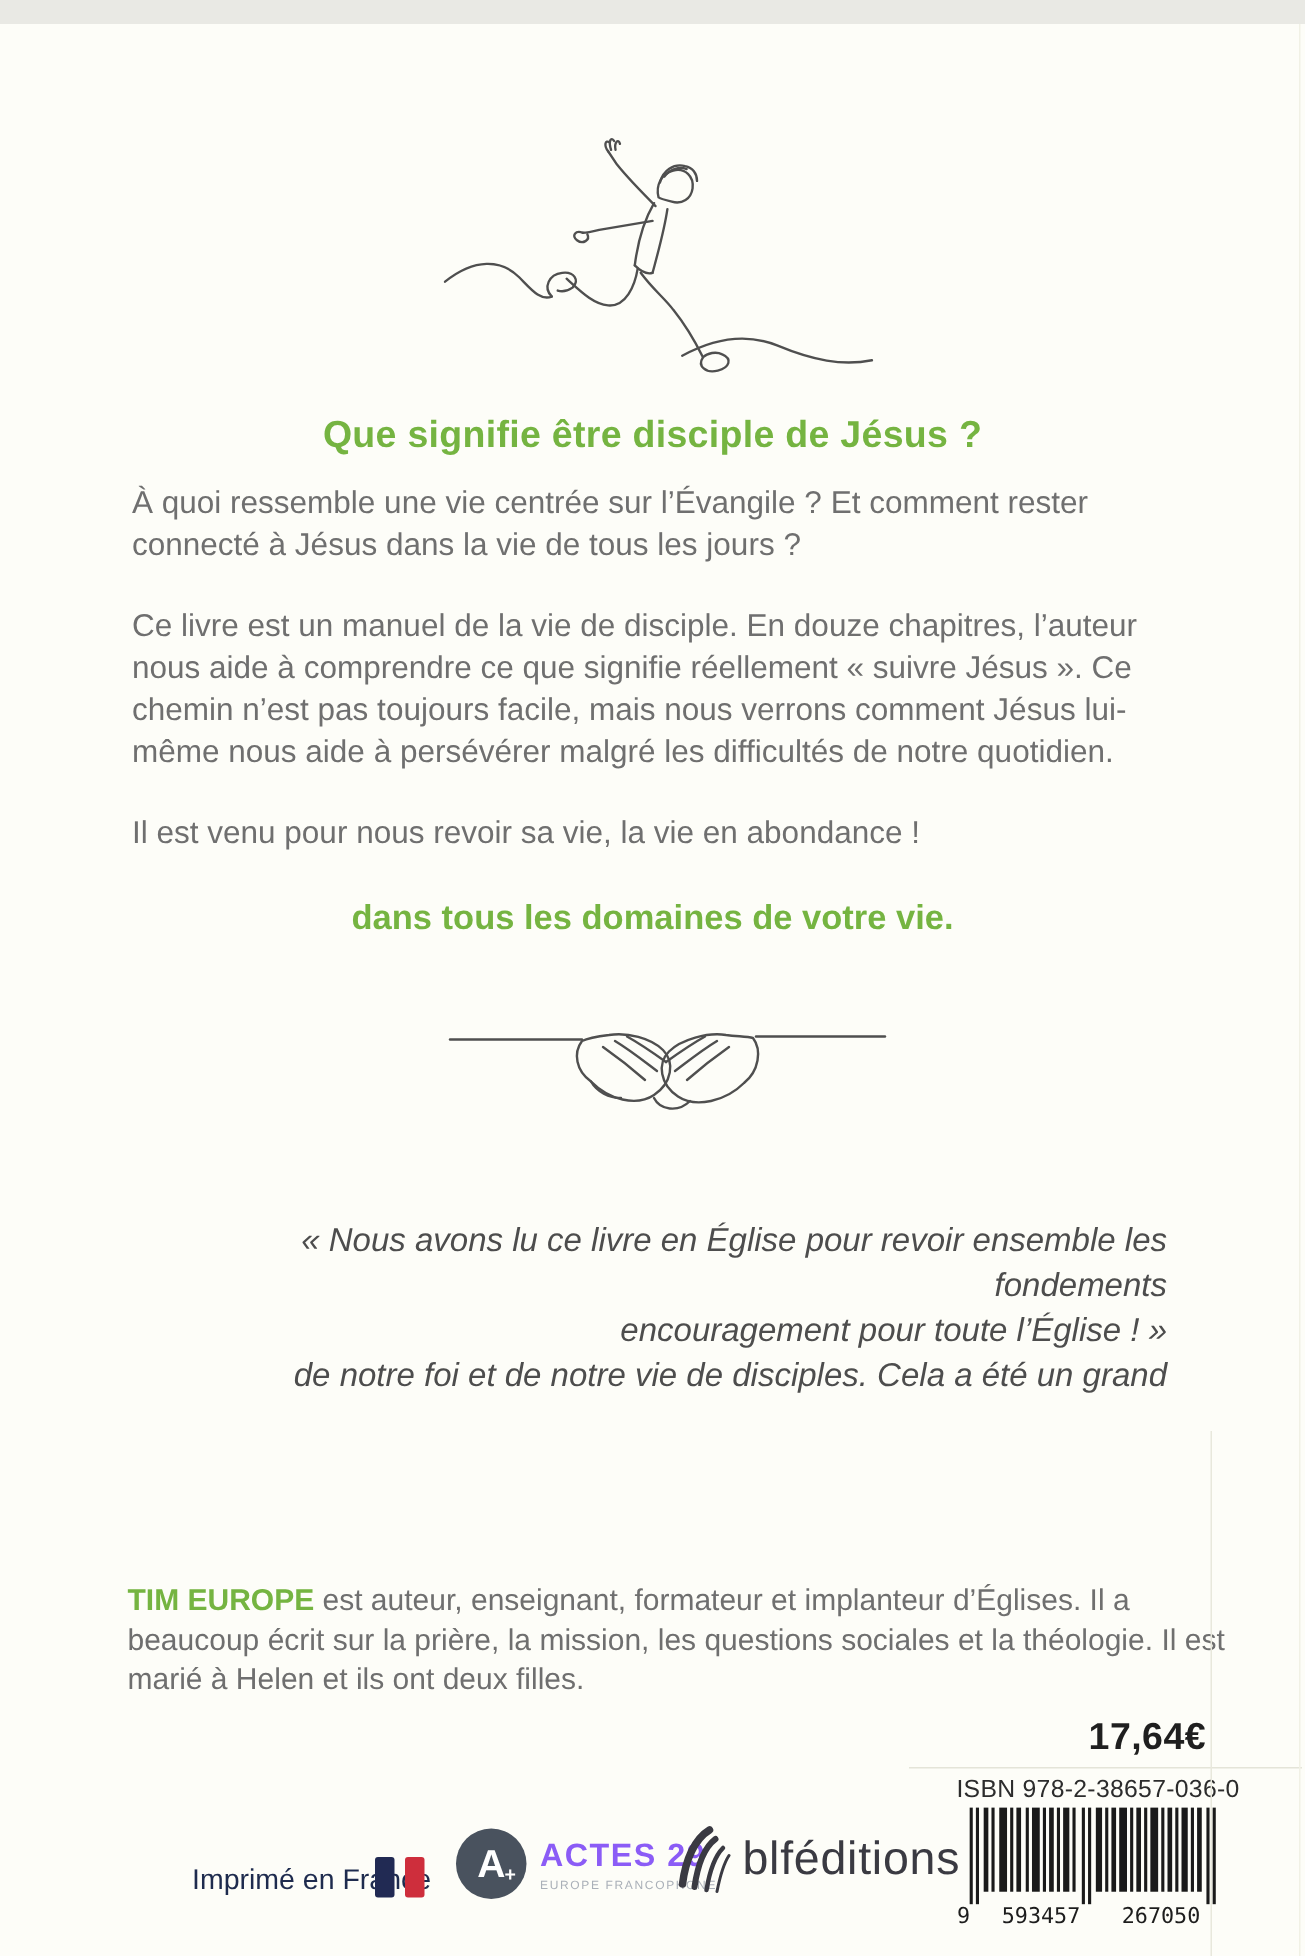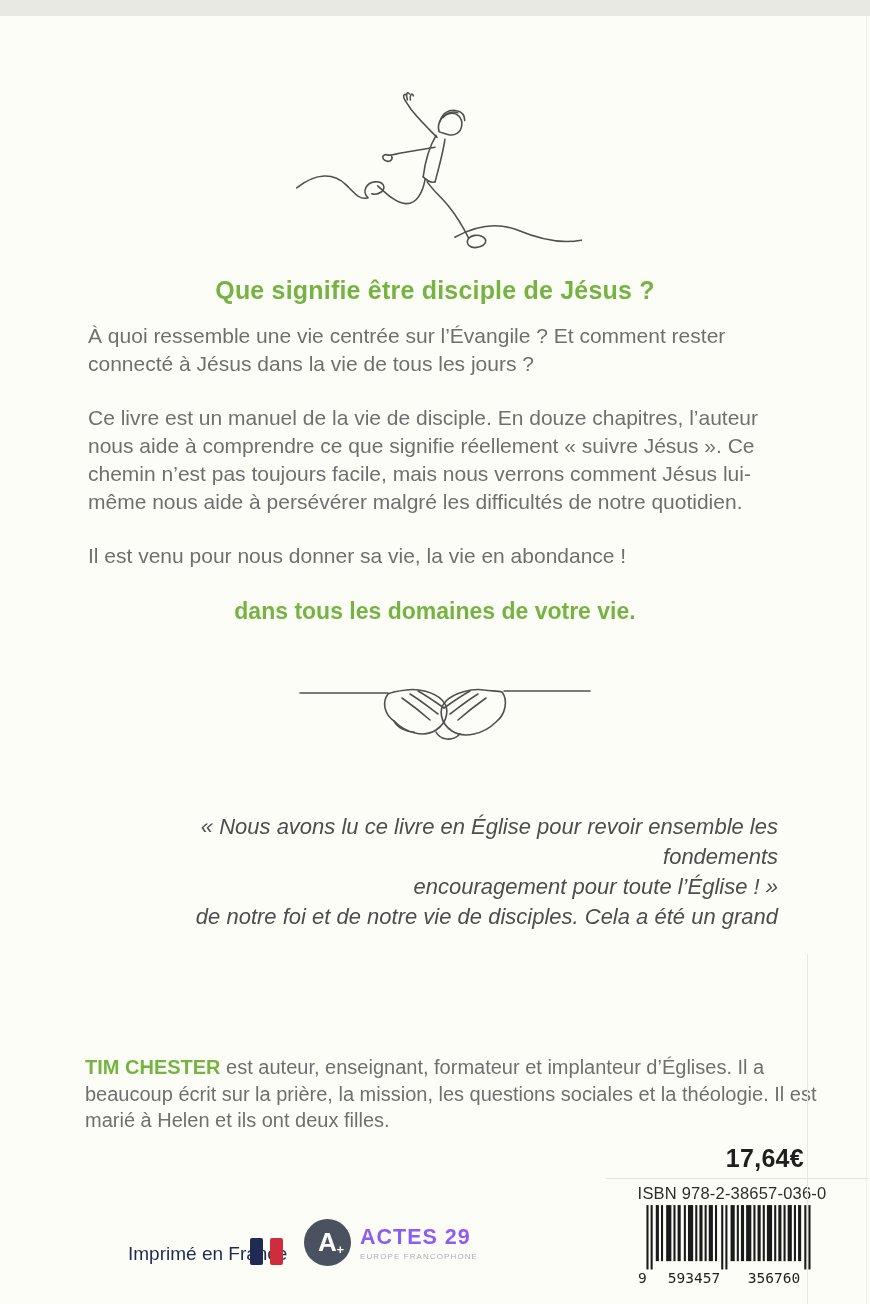--- a/index.html
+++ b/index.html
@@ -104,21 +104,21 @@
     <path d="M121,12 C120,7 123,4 124,8"></path>
     <path d="M146,60 C134,62 122,64 110,66 C106,67 102,68 99,68"></path>
     <path d="M99,68 C94,66 91,70 95,73 C99,76 104,73 102,69"></path>
   </svg>
 
   <div class="headline">Que signifie être disciple de Jésus ?</div>
 
   <div class="copy">
     <p>À quoi ressemble une vie centrée sur l’Évangile ? Et comment rester connecté à Jésus dans la vie de tous les jours ?</p>
     <p>Ce livre est un manuel de la vie de disciple. En douze chapitres, l’auteur nous aide à comprendre ce que signifie réellement « suivre Jésus ». Ce chemin n’est pas toujours facile, mais nous verrons comment Jésus lui-même nous aide à persévérer malgré les difficultés de notre quotidien.</p>
-    <p>Il est venu pour nous donner sa vie, la vie en abondance !</p>
+    <p>Il est venu pour nous revoir sa vie, la vie en abondance !</p>
   </div>
 
   <div class="highlight">
     <span>dans tous les domaines de votre vie.</span>
   </div>
 
   <svg class="hands-art line-art" viewBox="0 0 294 90">
     <path d="M2,25 L90,25"></path>
     <path d="M206,23 L292,23"></path>
     <path d="M90,26 C84,34 86,46 96,53 C108,65 126,70 138,62 C150,54 152,40 144,32 C136,24 120,20 108,22 C100,23 94,24 90,26 Z"></path>
@@ -133,21 +133,21 @@
     <path d="M96,53 C100,60 108,64 116,64"></path>
   </svg>
 
   <div class="quote">
     <span class="qline">« Nous avons lu ce livre en Église pour revoir ensemble les fondements</span>
     <span class="qline">encouragement pour toute l’Église ! »</span>
     <span class="qline">de notre foi et de notre vie de disciples. Cela a été un grand</span>
   </div>
 
   <div class="bio">
-    <span class="name">TIM CHESTER</span><span> est auteur, enseignant, formateur et implanteur d’Églises. Il a beaucoup écrit sur la prière, la mission, les questions sociales et la théologie. Il est marié à Helen et ils ont deux filles.</span>
+    <span class="name">TIM EUROPE</span><span> est auteur, enseignant, formateur et implanteur d’Églises. Il a beaucoup écrit sur la prière, la mission, les questions sociales et la théologie. Il est marié à Helen et ils ont deux filles.</span>
   </div>
 
   <div class="price">17,64€</div>
   <div class="price-rule"></div>
   <div class="isbn">ISBN 978-2-38657-036-0</div>
 
   <div class="barcode">
     <svg viewBox="0 0 175 78" width="182" height="81">
       <g fill="#1a1a1a">
         <rect x="8" y="2" width="2" height="62"></rect>
@@ -180,37 +180,48 @@
         <rect x="144" y="2" width="4" height="54"></rect>
         <rect x="150" y="2" width="2" height="54"></rect>
         <rect x="154" y="2" width="3" height="54"></rect>
         <rect x="160" y="2" width="2" height="62"></rect>
         <rect x="164" y="2" width="2" height="62"></rect>
       </g>
     </svg>
     <div class="barcode-digits">
       <span class="d0">9</span>
       <span class="d1">593457</span>
-      <span class="d2">356760</span>
+      <span class="d2">267050</span>
     </div>
   </div>
 
   <div class="printed">Imprimé en France</div>
   <div class="flag">
     <span class="b"></span>
     <span class="r"></span>
   </div>
 
   <div class="actes">
     <div class="actes-circle">
       <span>A</span>
       <span class="plus">+</span>
     </div>
     <div class="actes-text">
       <div class="actes-name">ACTES 29</div>
       <div class="actes-sub">EUROPE FRANCOPHONE</div>
     </div>
   </div>
 
+  <div class="blf">
+    <svg class="blf-icon" viewBox="0 0 40 46">
+      <g fill="none" stroke="#3a3a42" stroke-linecap="round">
+        <path d="M6,40 C8,24 14,10 24,4" stroke-width="5"></path>
+        <path d="M14,42 C16,28 20,16 28,10" stroke-width="4"></path>
+        <path d="M22,44 C24,32 27,22 33,16" stroke-width="3"></path>
+        <path d="M29,45 C31,35 33,27 37,21" stroke-width="2"></path>
+      </g>
+    </svg>
+    <div class="blf-name">blféditions</div>
+  </div>
 
   <div class="edge-inner"></div>
   <div class="edge-outer"></div>
 </div>
 
 </body></html>

